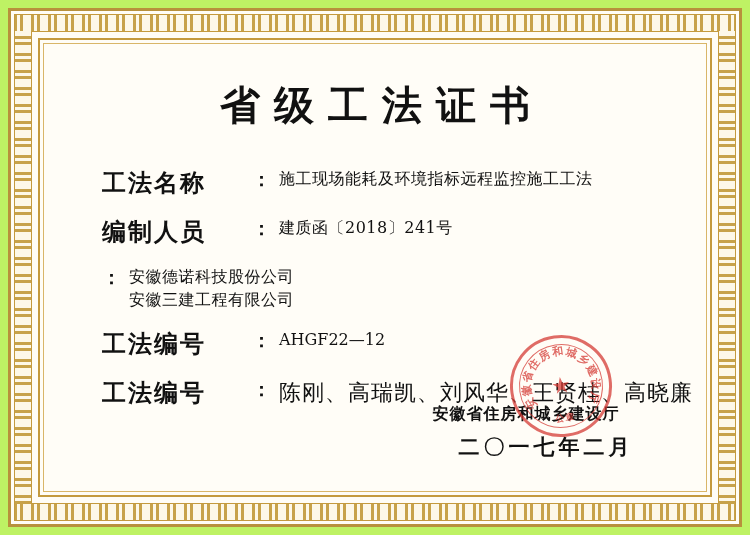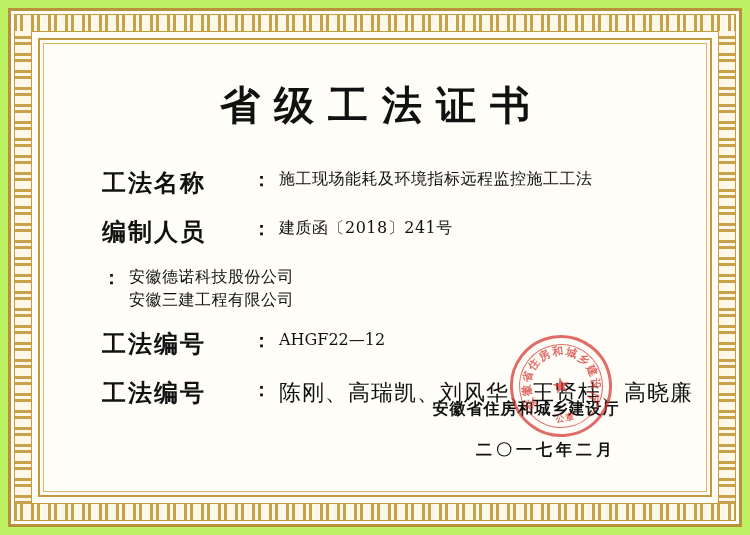--- a/index.html
+++ b/index.html
@@ -185,23 +185,23 @@
     width: 300px;
   }
   .sig-org {
     font-family: "DejaVu Serif", "Liberation Serif", serif;
     font-size: 16px;
     font-weight: bold;
     color: #111;
     letter-spacing: 1px;
   }
   .sig-date {
-    margin-top: 20px;
-    font-family: "DejaVu Serif", "Liberation Serif", serif;
-    font-size: 16px;
+    margin-top: 8px;
+    font-family: "DejaVu Serif", "Liberation Serif", serif;
+    font-size: 21px;
     font-weight: bold;
     color: #111;
     letter-spacing: 4px;
     padding-left: 40px;
   }
 
   
   .seal {
     position: absolute;
     right: 88px;

